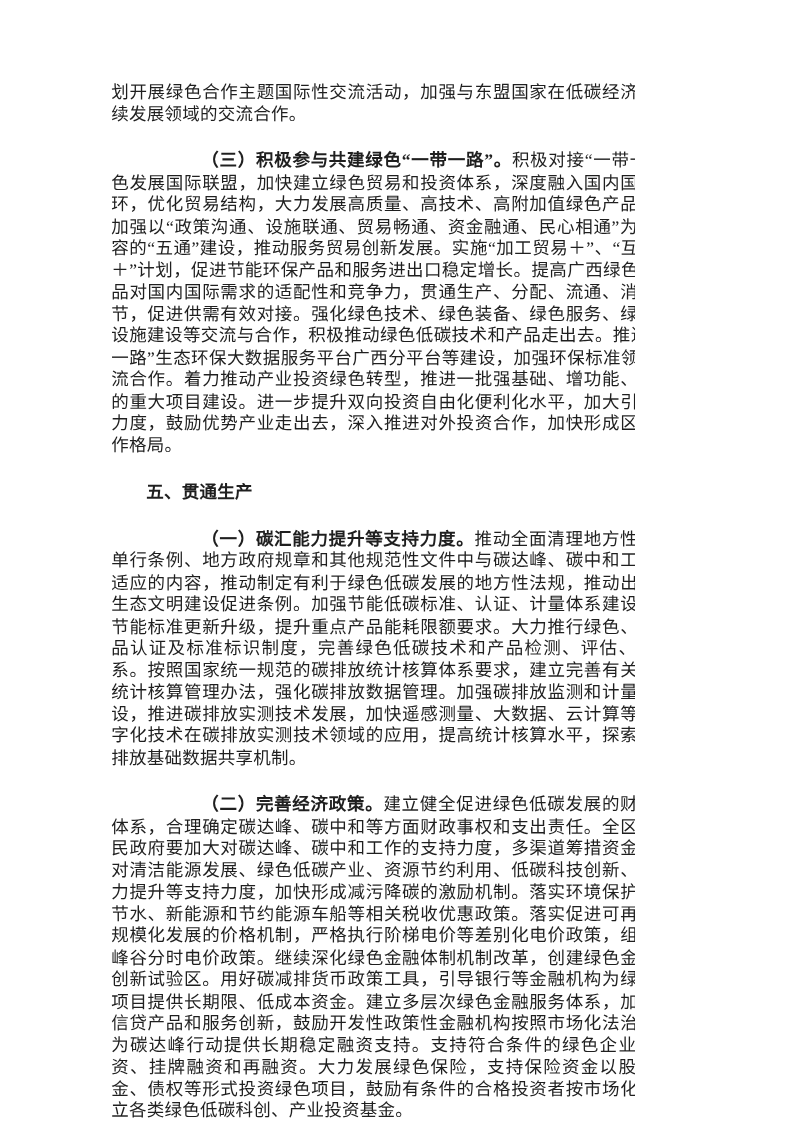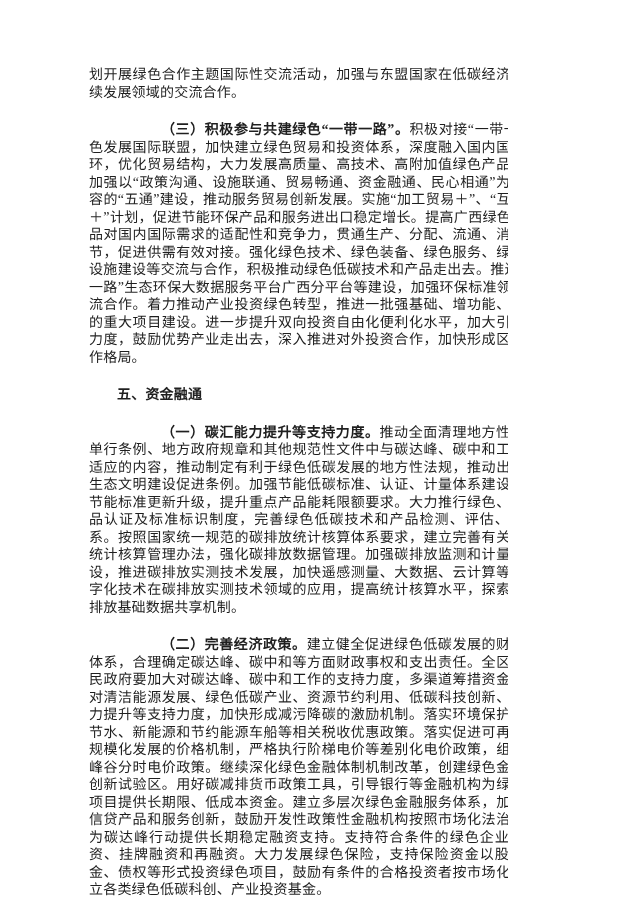--- a/index.html
+++ b/index.html
@@ -49,20 +49,20 @@
 </head>
 <body>
 
 <div class="page">
   <div class="text-block">
 
     <p class="para no-indent">划开展绿色合作主题国际性交流活动，加强与东盟国家在低碳经济和可持续发展领域的交流合作。</p>
 
     <p class="para"><span class="lead">（三）积极参与共建绿色“一带一路”。</span><span>积极对接“一带一路”绿色发展国际联盟，加快建立绿色贸易和投资体系，深度融入国内国际双循环，优化贸易结构，大力发展高质量、高技术、高附加值绿色产品贸易，加强以“政策沟通、设施联通、贸易畅通、资金融通、民心相通”为主要内容的“五通”建设，推动服务贸易创新发展。实施“加工贸易＋”、“互市贸易＋”计划，促进节能环保产品和服务进出口稳定增长。提高广西绿色低碳产品对国内国际需求的适配性和竞争力，贯通生产、分配、流通、消费各环节，促进供需有效对接。强化绿色技术、绿色装备、绿色服务、绿色基础设施建设等交流与合作，积极推动绿色低碳技术和产品走出去。推进“一带一路”生态环保大数据服务平台广西分平台等建设，加强环保标准领域的交流合作。着力推动产业投资绿色转型，推进一批强基础、增功能、利长远的重大项目建设。进一步提升双向投资自由化便利化水平，加大引进外资力度，鼓励优势产业走出去，深入推进对外投资合作，加快形成区域大合作格局。</span></p>
 
-    <h2 class="heading">五、资金融通</h2>
+    <h2 class="heading">五、贯通生产</h2>
 
     <p class="para"><span class="lead">（一）碳汇能力提升等支持力度。</span><span>推动全面清理地方性法规、单行条例、地方政府规章和其他规范性文件中与碳达峰、碳中和工作不相适应的内容，推动制定有利于绿色低碳发展的地方性法规，推动出台广西生态文明建设促进条例。加强节能低碳标准、认证、计量体系建设，加快节能标准更新升级，提升重点产品能耗限额要求。大力推行绿色、低碳产品认证及标准标识制度，完善绿色低碳技术和产品检测、评估、认证体系。按照国家统一规范的碳排放统计核算体系要求，建立完善有关碳排放统计核算管理办法，强化碳排放数据管理。加强碳排放监测和计量体系建设，推进碳排放实测技术发展，加快遥感测量、大数据、云计算等新兴数字化技术在碳排放实测技术领域的应用，提高统计核算水平，探索建立碳排放基础数据共享机制。</span></p>
 
     <p class="para"><span class="lead">（二）完善经济政策。</span><span>建立健全促进绿色低碳发展的财政政策体系，合理确定碳达峰、碳中和等方面财政事权和支出责任。全区各级人民政府要加大对碳达峰、碳中和工作的支持力度，多渠道筹措资金，加大对清洁能源发展、绿色低碳产业、资源节约利用、低碳科技创新、碳汇能力提升等支持力度，加快形成减污降碳的激励机制。落实环境保护、节能节水、新能源和节约能源车船等相关税收优惠政策。落实促进可再生能源规模化发展的价格机制，严格执行阶梯电价等差别化电价政策，组织实施峰谷分时电价政策。继续深化绿色金融体制机制改革，创建绿色金融改革创新试验区。用好碳减排货币政策工具，引导银行等金融机构为绿色低碳项目提供长期限、低成本资金。建立多层次绿色金融服务体系，加快绿色信贷产品和服务创新，鼓励开发性政策性金融机构按照市场化法治化原则为碳达峰行动提供长期稳定融资支持。支持符合条件的绿色企业上市融资、挂牌融资和再融资。大力发展绿色保险，支持保险资金以股权、基金、债权等形式投资绿色项目，鼓励有条件的合格投资者按市场化方式设立各类绿色低碳科创、产业投资基金。</span></p>
 
   </div>
 </div>
 
 </body></html>

